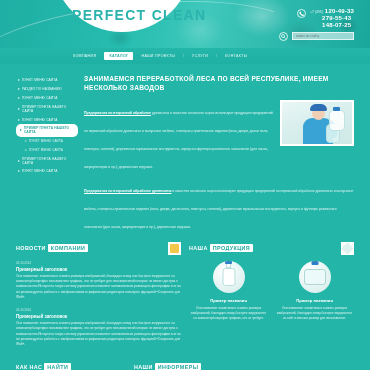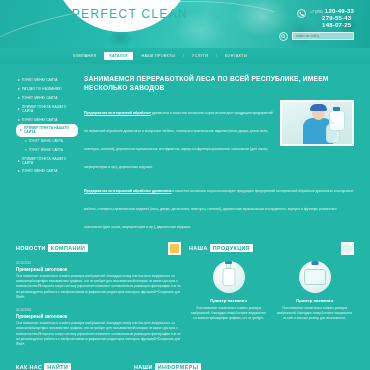--- a/index.html
+++ b/index.html
@@ -43,22 +43,22 @@
   .hero-arc2 {
     position: absolute; left: 110px; top: 16px;
     width: 300px; height: 70px;
     border: 1px solid rgba(255,255,255,.22);
     border-radius: 50%;
     border-color: transparent transparent rgba(255,255,255,.24) transparent;
     transform: rotate(4deg);
   }
   .logo {
     position: absolute; left: 72px; top: 7px;
-    font-size: 12px; letter-spacing: 1.3px;
-    color: #2bb3ad; font-weight: 400;
+    font-size: 14px; letter-spacing: 1.3px;
+    color: #2bb3ad; font-weight: 700;
   }
 
   
   .contacts { position: absolute; right: 16px; top: 8px; display: flex; align-items: flex-start; gap: 4px; }
   .ic-circle {
     width: 9px; height: 9px; border-radius: 50%;
     border: 1px solid rgba(255,255,255,.8);
     display: flex; align-items: center; justify-content: center;
     flex: none; margin-top: 1px;
   }

